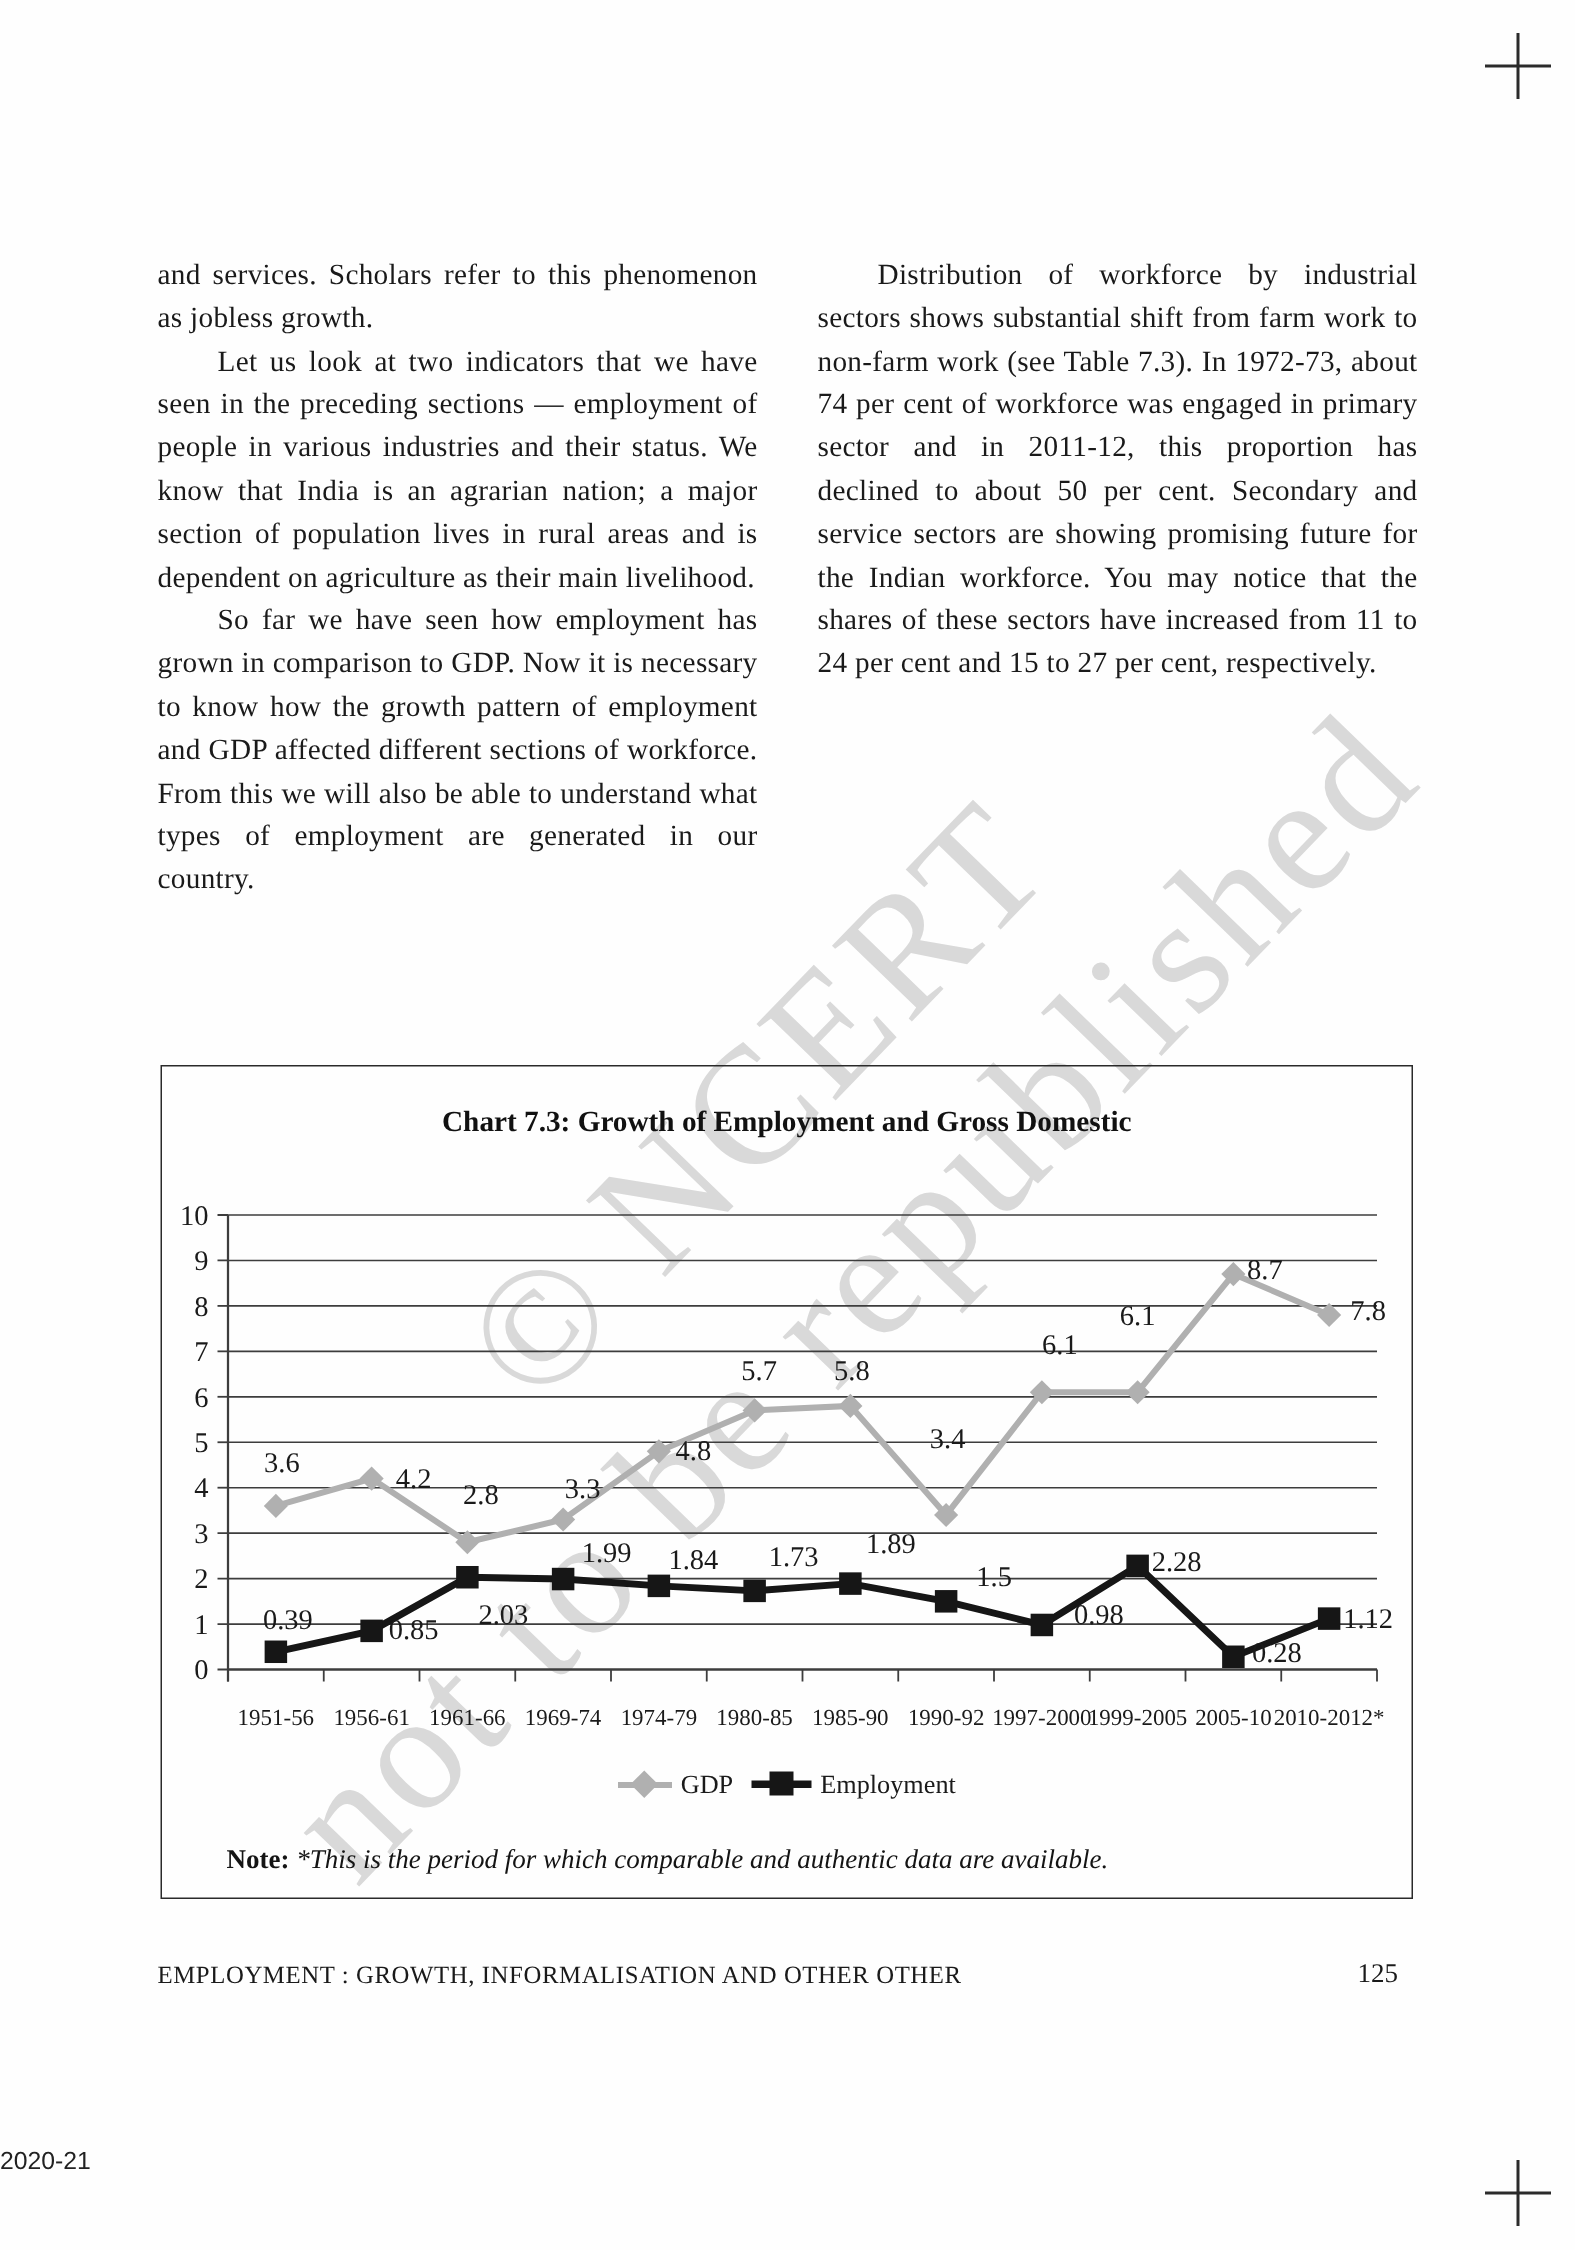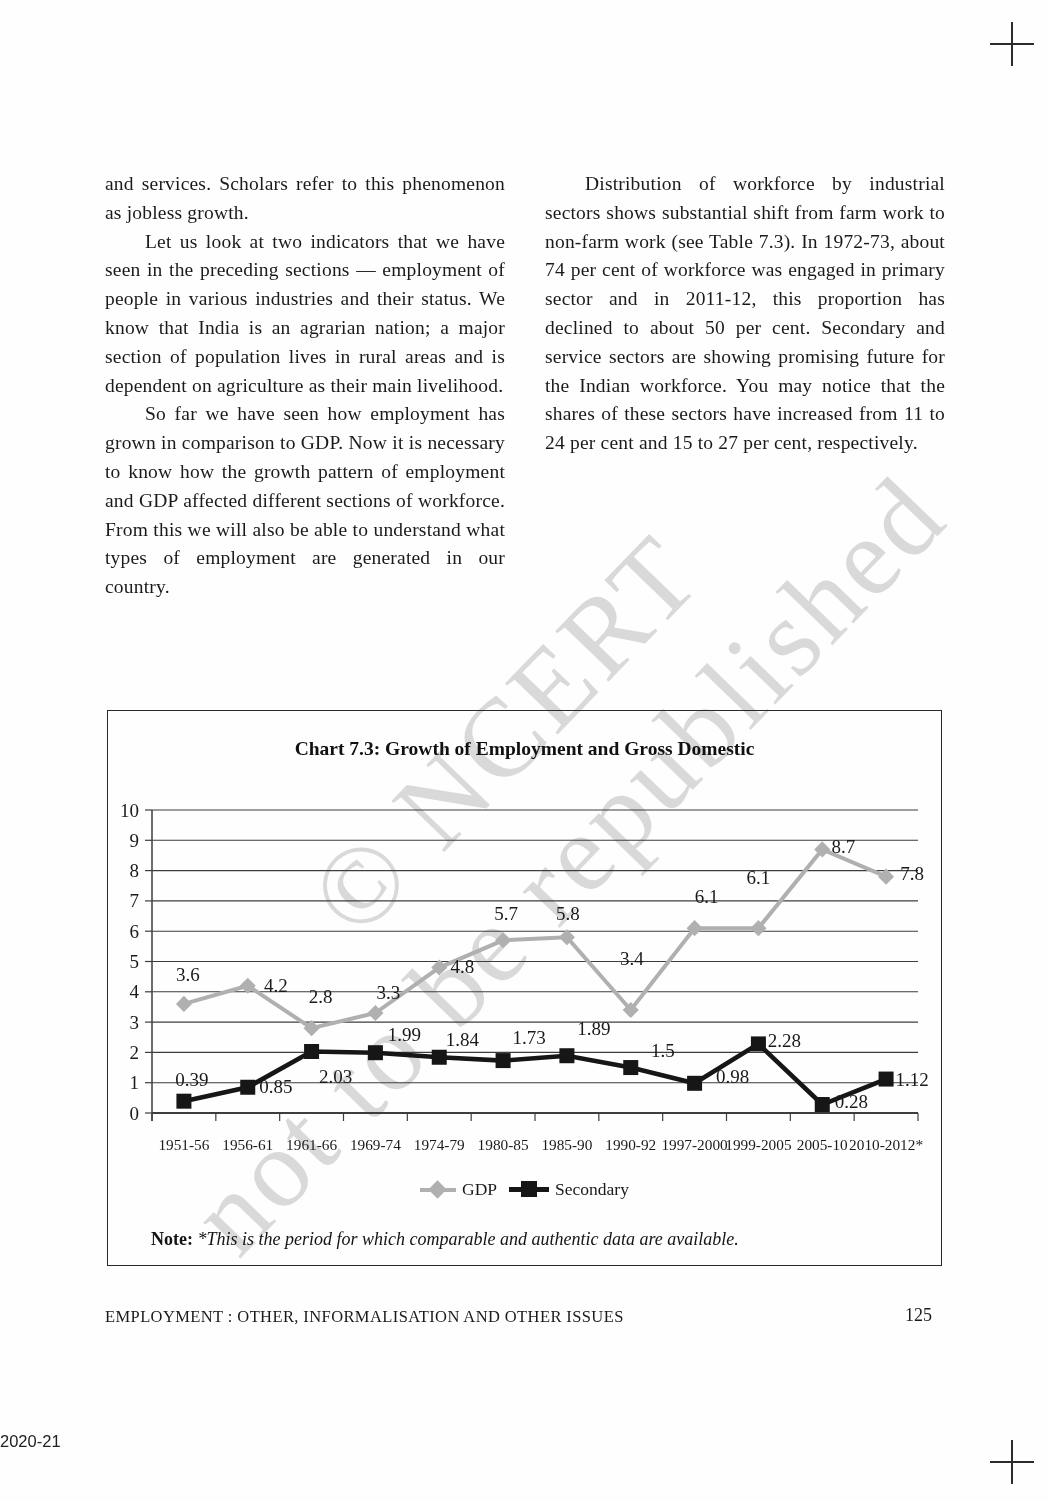--- a/index.html
+++ b/index.html
@@ -208,31 +208,31 @@
     <div class="legend-item">
       <span class="legend-line gdp">
           <span class="legend-diamond"></span>
         </span>
       <span>GDP</span>
     </div>
     <div class="legend-item">
       <span class="legend-line emp">
           <span class="legend-square"></span>
         </span>
-      <span>Secondary</span>
+      <span>Employment</span>
     </div>
   </div>
 
   <div class="note">
     <span class="note-label">Note:</span>
     <span class="note-text">*This is the period for which comparable and authentic data are available.</span>
   </div>
 </div>
 
-<div class="footer-left">EMPLOYMENT : OTHER, INFORMALISATION AND OTHER ISSUES</div>
+<div class="footer-left">EMPLOYMENT : GROWTH, INFORMALISATION AND OTHER OTHER</div>
 <div class="footer-page">125</div>
 <div class="year">2020-21</div>
 
 <div class="crop crop-tr">
     <span class="h"></span>
     <span class="v"></span>
   </div>
 <div class="crop crop-br">
     <span class="h"></span>
     <span class="v"></span>

